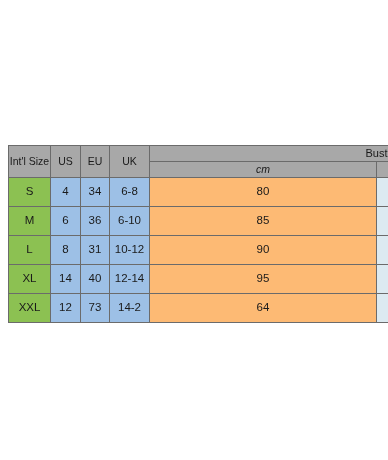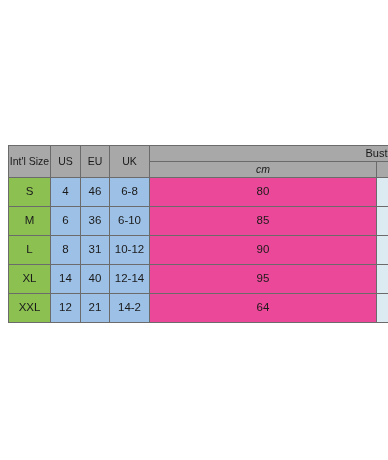--- a/index.html
+++ b/index.html
@@ -71,21 +71,21 @@
 
   td.size-cell {
     background: #8cc152;
     font-size: 11px;
   }
   td.region-cell {
     background: #9dc0e6;
     font-size: 11px;
   }
   td.cm-cell {
-    background: #ec4899;
+    background: #fdba74;
   }
   td.inch-cell {
     background: #dceaf1;
   }
 
   
   col.c-intl  { width: 42px; }
   col.c-us    { width: 30px; }
   col.c-eu    { width: 29px; }
   col.c-uk    { width: 40px; }
@@ -117,21 +117,21 @@
       <tr class="head-row-2">
         <th class="unit-head">cm</th>
         <th class="unit-head">inch</th>
 
       </tr>
     </thead>
     <tbody>
       <tr class="data-row">
         <td class="size-cell">S</td>
         <td class="region-cell">4</td>
-        <td class="region-cell">46</td>
+        <td class="region-cell">34</td>
         <td class="region-cell">6-8</td>
         <td class="cm-cell">80</td>
         <td class="inch-cell">31.5</td>
 
       </tr>
       <tr class="data-row">
         <td class="size-cell">M</td>
         <td class="region-cell">6</td>
         <td class="region-cell">36</td>
         <td class="region-cell">6-10</td>
@@ -153,21 +153,21 @@
         <td class="region-cell">14</td>
         <td class="region-cell">40</td>
         <td class="region-cell">12-14</td>
         <td class="cm-cell">95</td>
         <td class="inch-cell">37.4</td>
 
       </tr>
       <tr class="data-row">
         <td class="size-cell">XXL</td>
         <td class="region-cell">12</td>
-        <td class="region-cell">21</td>
+        <td class="region-cell">73</td>
         <td class="region-cell">14-2</td>
         <td class="cm-cell">64</td>
         <td class="inch-cell">34.6</td>
 
       </tr>
     </tbody>
   </table>
 </div>
 
 </body></html>

